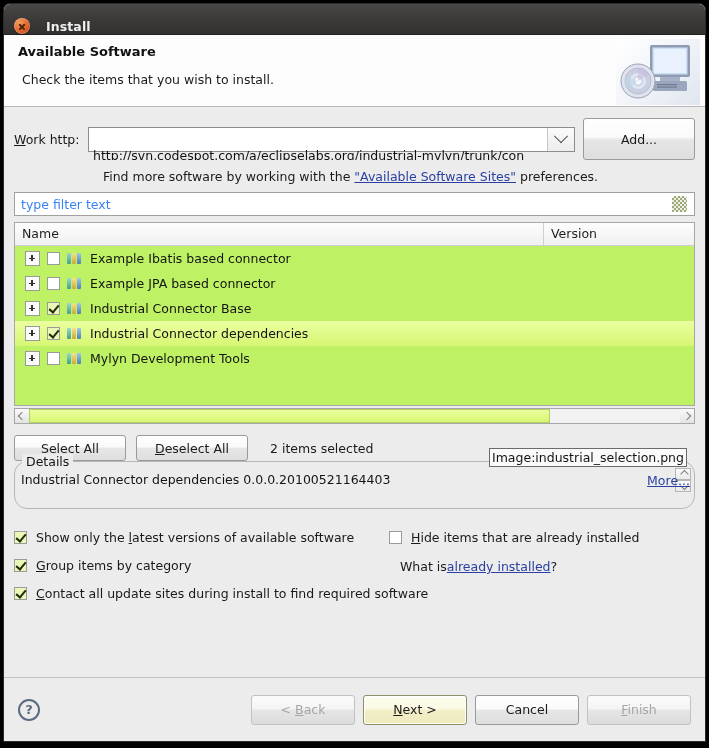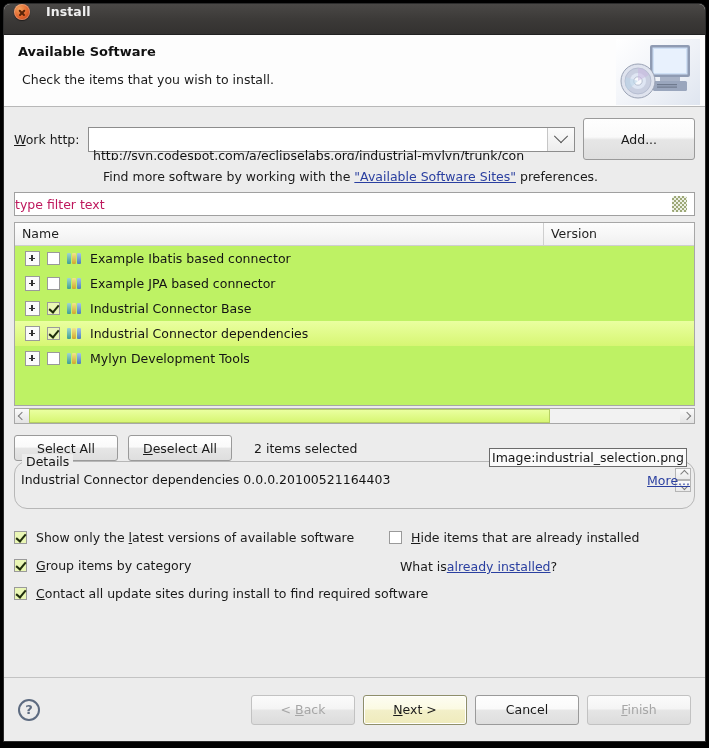--- a/index.html
+++ b/index.html
@@ -25,21 +25,21 @@
     box-shadow: 0 0 0 1px #2b2b2b;
     overflow: hidden;
     display: flex;
     flex-direction: column;
   }
   .titlebar {
     height: 30px;
     background: linear-gradient(to bottom, #4a4846 0%, #3b3937 55%, #333130 100%);
     border-radius: 5px 5px 0 0;
     display: flex;
-    align-items: flex-start;
+    align-items: flex-end;
     padding-left: 10px;
     flex: 0 0 auto;
     border-bottom: 1px solid #222;
   }
   .close-btn {
     width: 16px; height: 16px;
     border-radius: 50%;
     background: radial-gradient(circle at 35% 30%, #f2a05c 0%, #e0622b 55%, #a83a12 100%);
     box-shadow: inset 0 0 0 1px rgba(255,255,255,.25), 0 1px 1px rgba(0,0,0,.5);
     position: relative;
@@ -170,21 +170,22 @@
     margin-top: 8px;
     height: 24px;
     background: #fff;
     border: 1px solid #a0a0a0;
     display: flex;
     align-items: center;
     box-sizing: border-box;
   }
   .filter-placeholder {
     flex: 1 1 auto;
-    color: #be185d;
+    padding-left: 6px;
+    color: #3b82f6;
     font-size: 12.5px;
   }
   .eraser-icon {
     width: 15px; height: 16px;
     margin-right: 7px;
     flex: 0 0 auto;
     background-image:
       linear-gradient(45deg, #8d9a60 25%, transparent 25%, transparent 75%, #8d9a60 75%),
       linear-gradient(45deg, #8d9a60 25%, #e9eee0 25%, #e9eee0 75%, #8d9a60 75%);
     background-size: 4px 4px;
@@ -313,21 +314,21 @@
     box-sizing: border-box;
     cursor: pointer;
   }
 
   
   .selrow {
     display: flex;
     align-items: center;
     margin-top: 11px;
   }
-  .btn-sel { width: 104px; height: 26px; margin-right: 10px; }
+  .btn-sel { width: 112px; height: 26px; margin-right: 10px; }
   .sel-count { margin-left: 12px; font-size: 12.5px; }
 
   
   .details {
     border: 1px solid #b7b7b7;
     border-radius: 13px;
     height: 48px;
     position: relative;
     box-sizing: border-box;
     background: #ececec;

